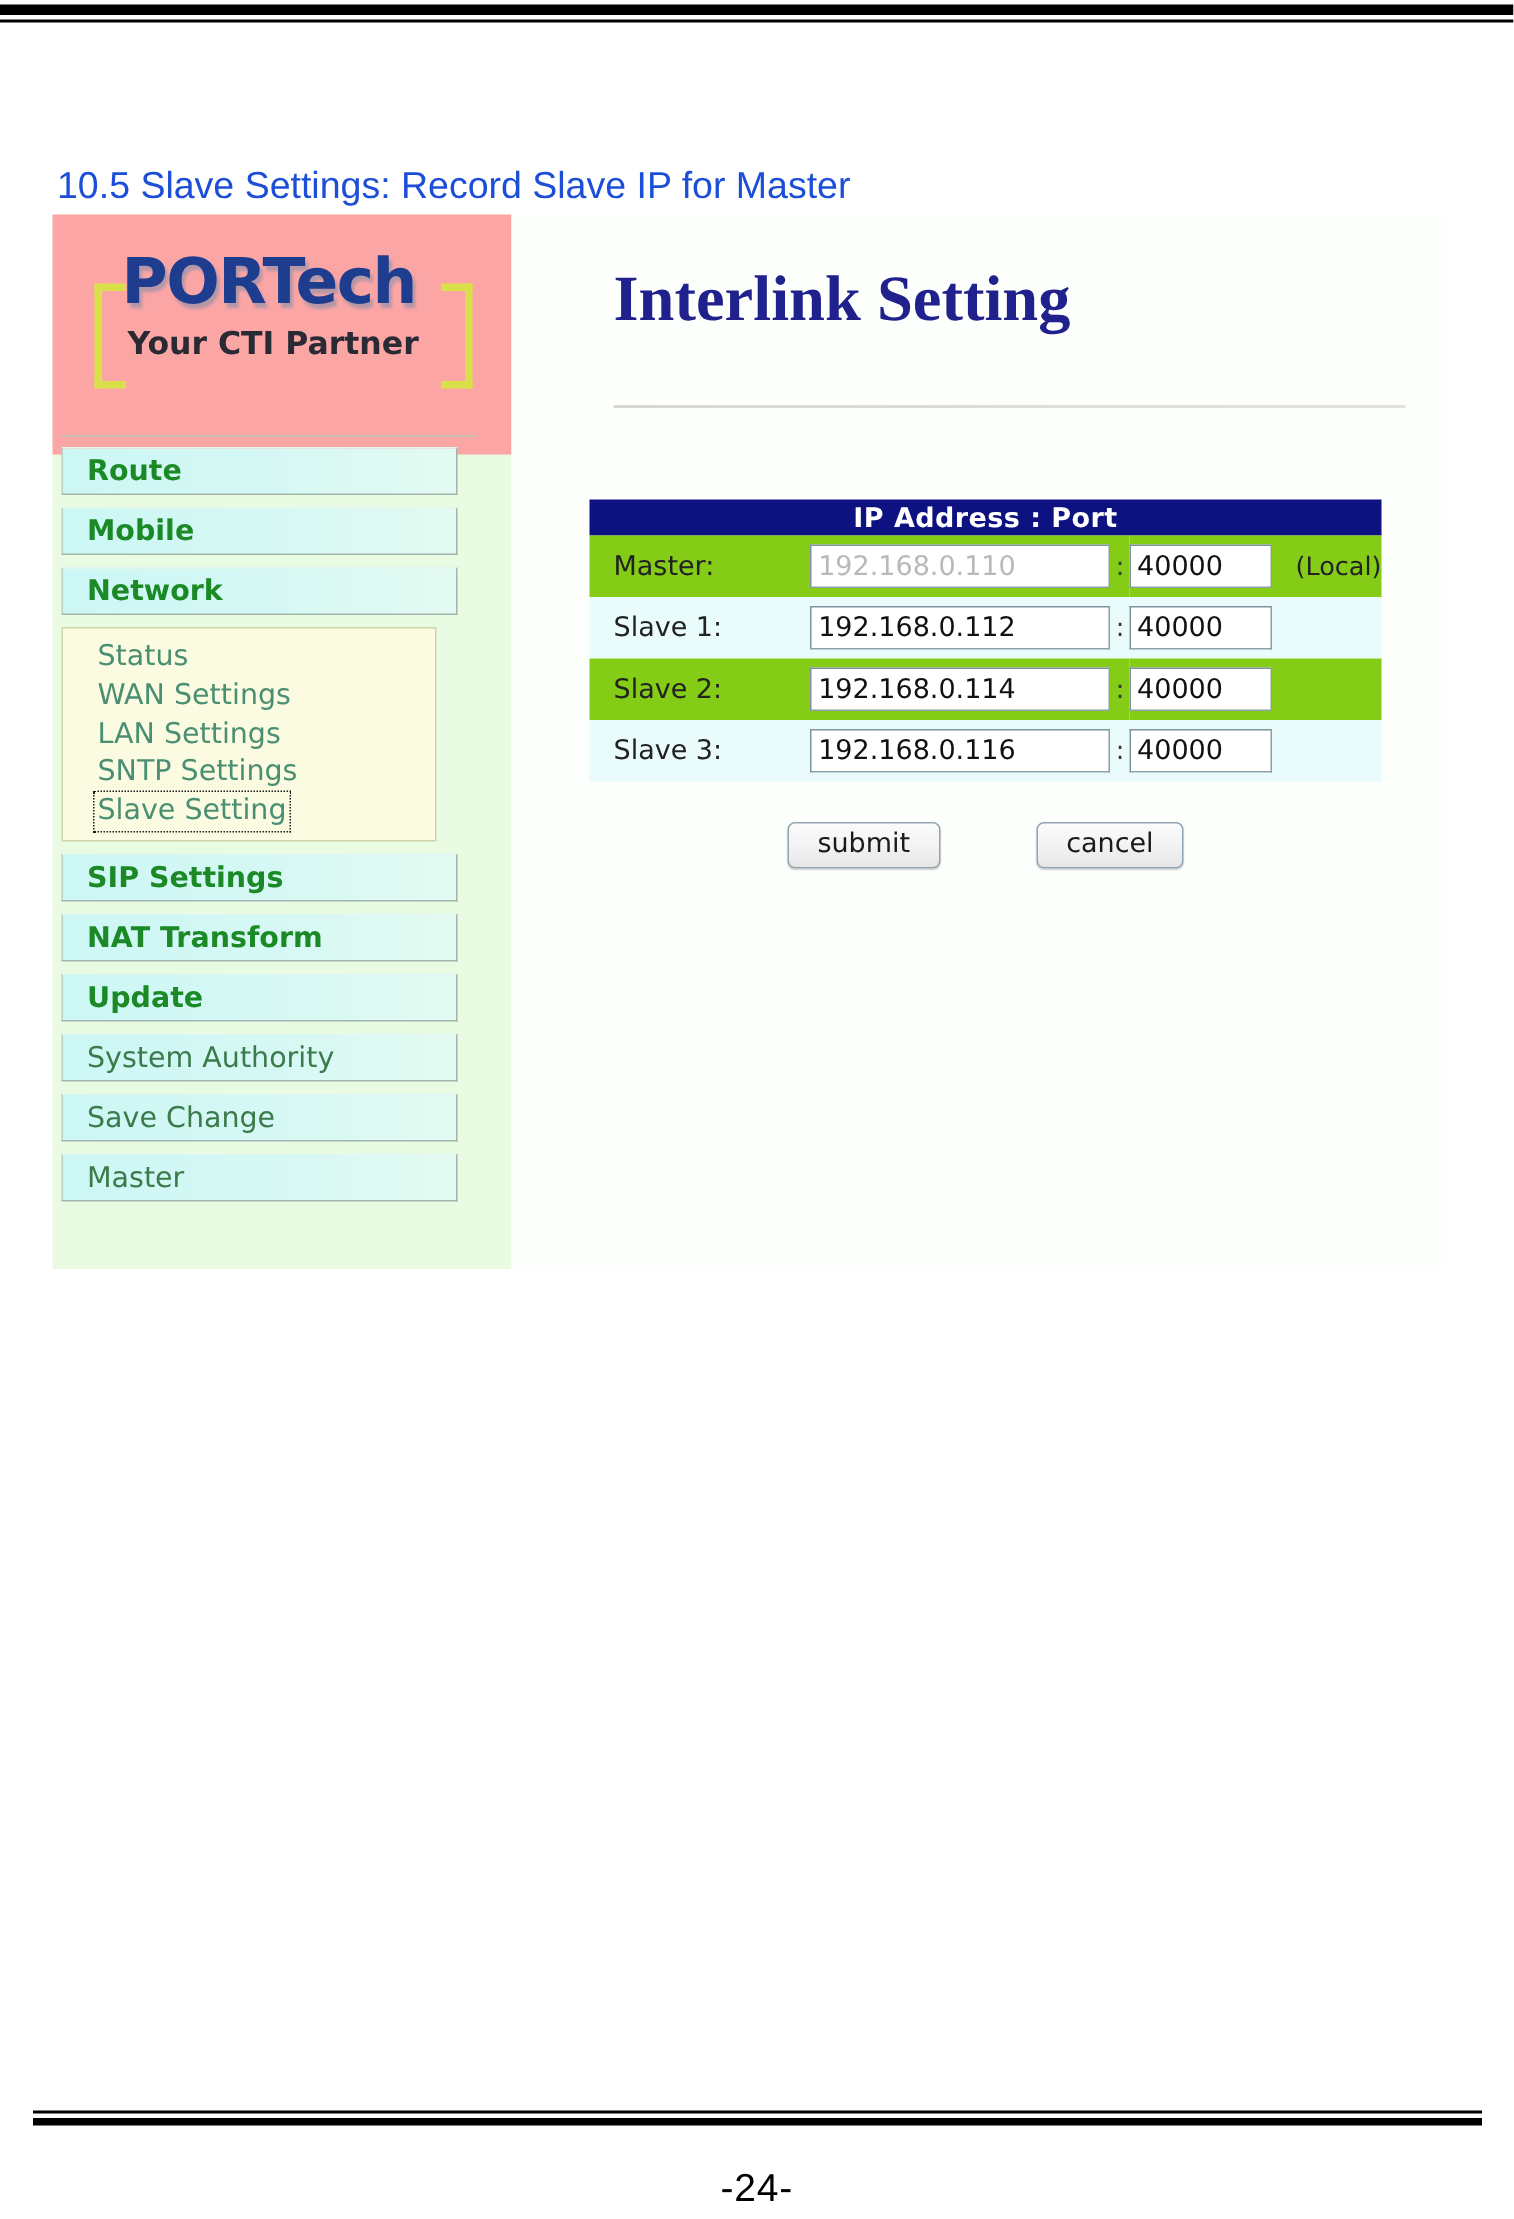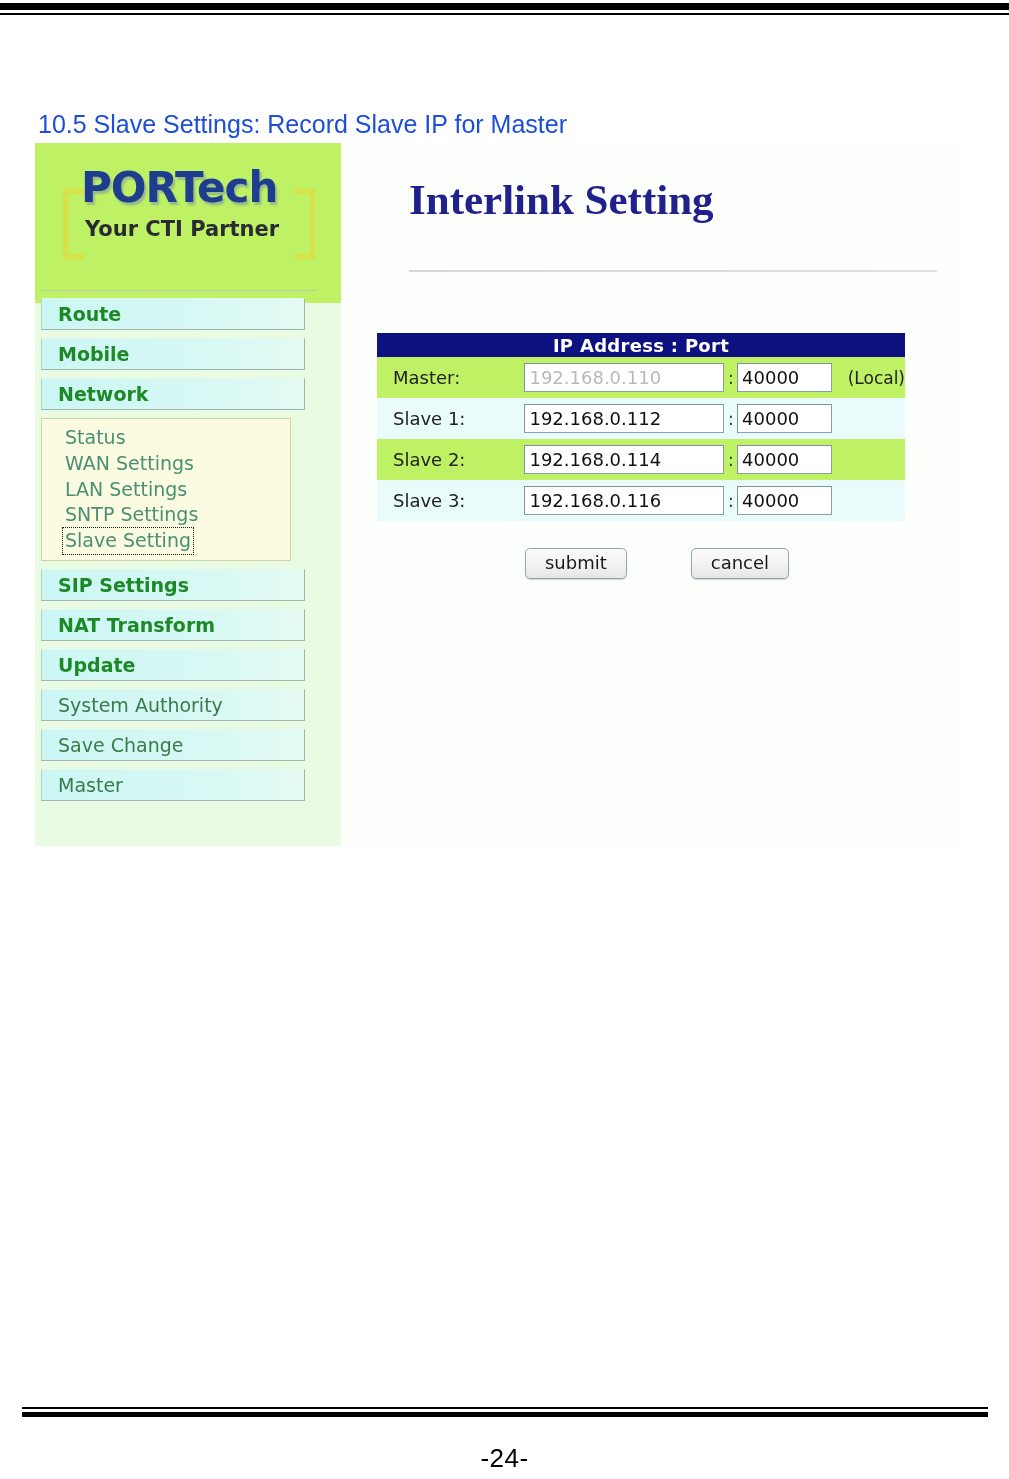--- a/index.html
+++ b/index.html
@@ -74,21 +74,21 @@
     position: absolute;
     left: 0; top: 0;
     width: 306px;
     height: 703px;
     background: #e9fbe2;
   }
   .logo-box {
     position: absolute;
     left: 0; top: 0;
     width: 306px; height: 160px;
-    background: #bef264;
+    background: #fca5a5;
     overflow: hidden;
   }
   .logo-wrap {
     position: absolute;
     left: 28px; top: 20px;
     width: 252px; height: 96px;
   }
   .logo-main {
     position: absolute;
     left: 18px; top: 0px;
@@ -205,36 +205,36 @@
   .title-rule {
     position: absolute;
     left: 68px; top: 127px;
     width: 528px; height: 2px;
     background: linear-gradient(to right, #d8d8d2, #e2e2dc);
   }
 
   
   .ip-table {
     position: absolute;
-    left: 36px; top: 190px;
+    left: 52px; top: 190px;
     width: 528px;
     border-collapse: collapse;
   }
   .ip-table th.header-bar {
     background: #0e1280;
     color: #ffffff;
     font-family: "DejaVu Sans", sans-serif;
     font-size: 18px;
     font-weight: bold;
     text-align: center;
     height: 24px;
     padding: 0;
     letter-spacing: 0.3px;
   }
-  .ip-table tr.row-a td { background: #bef264; }
+  .ip-table tr.row-a td { background: #84cc16; }
   .ip-table tr.row-b td { background: #e9fcfb; }
   .ip-table td {
     padding: 0;
     height: 41px;
     vertical-align: middle;
     border: none;
   }
   td.c-label {
     width: 135px;
     padding-left: 16px;

